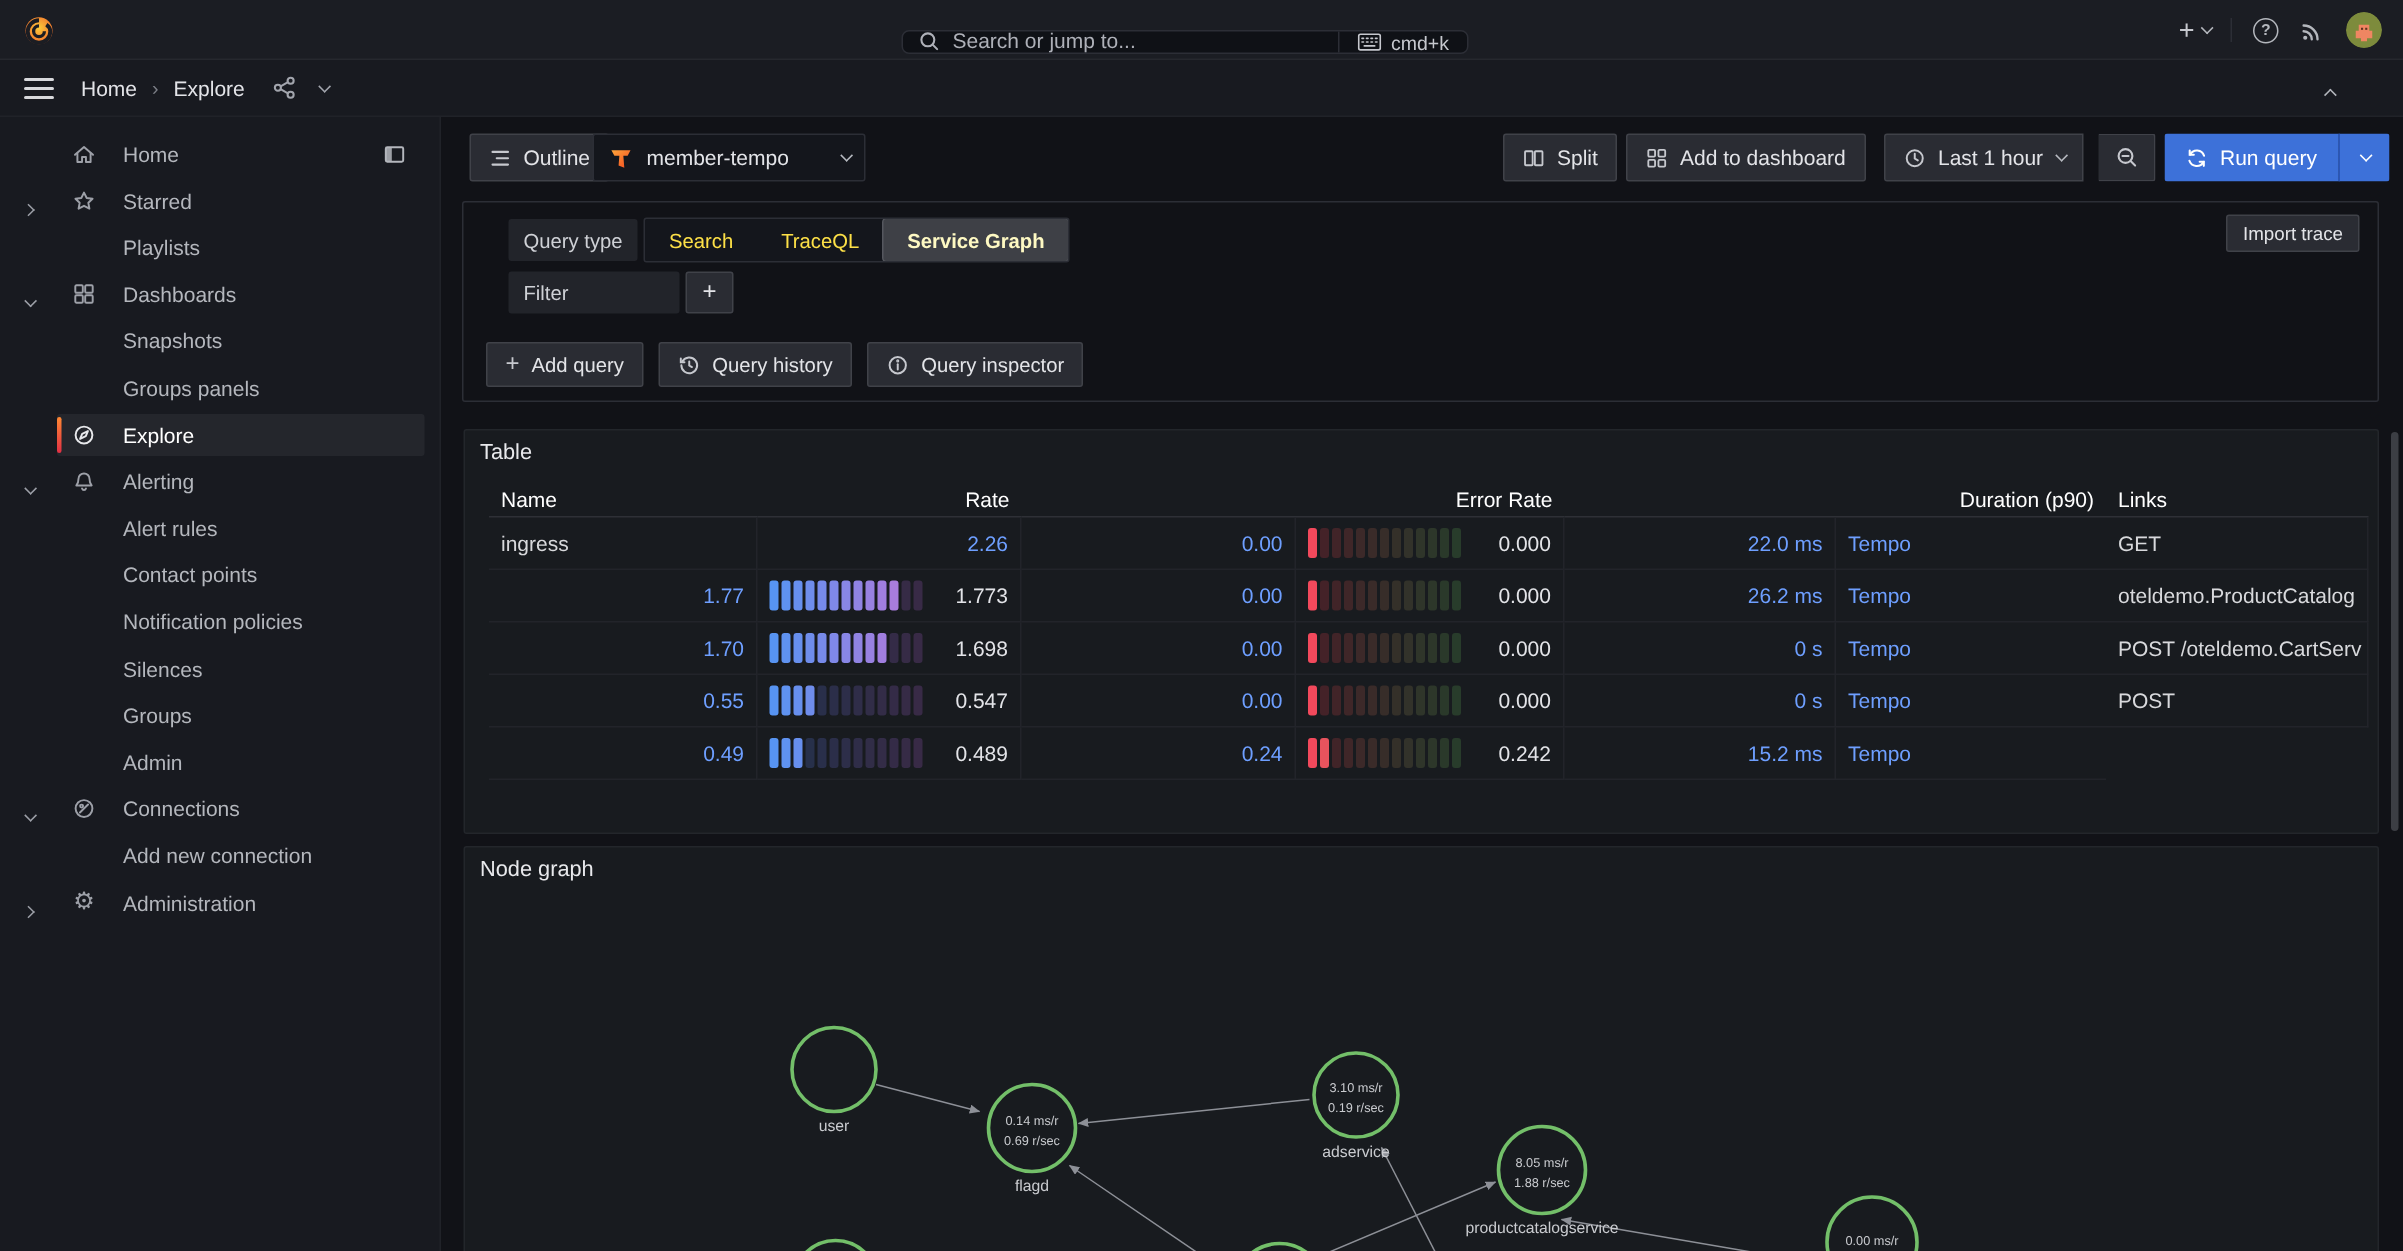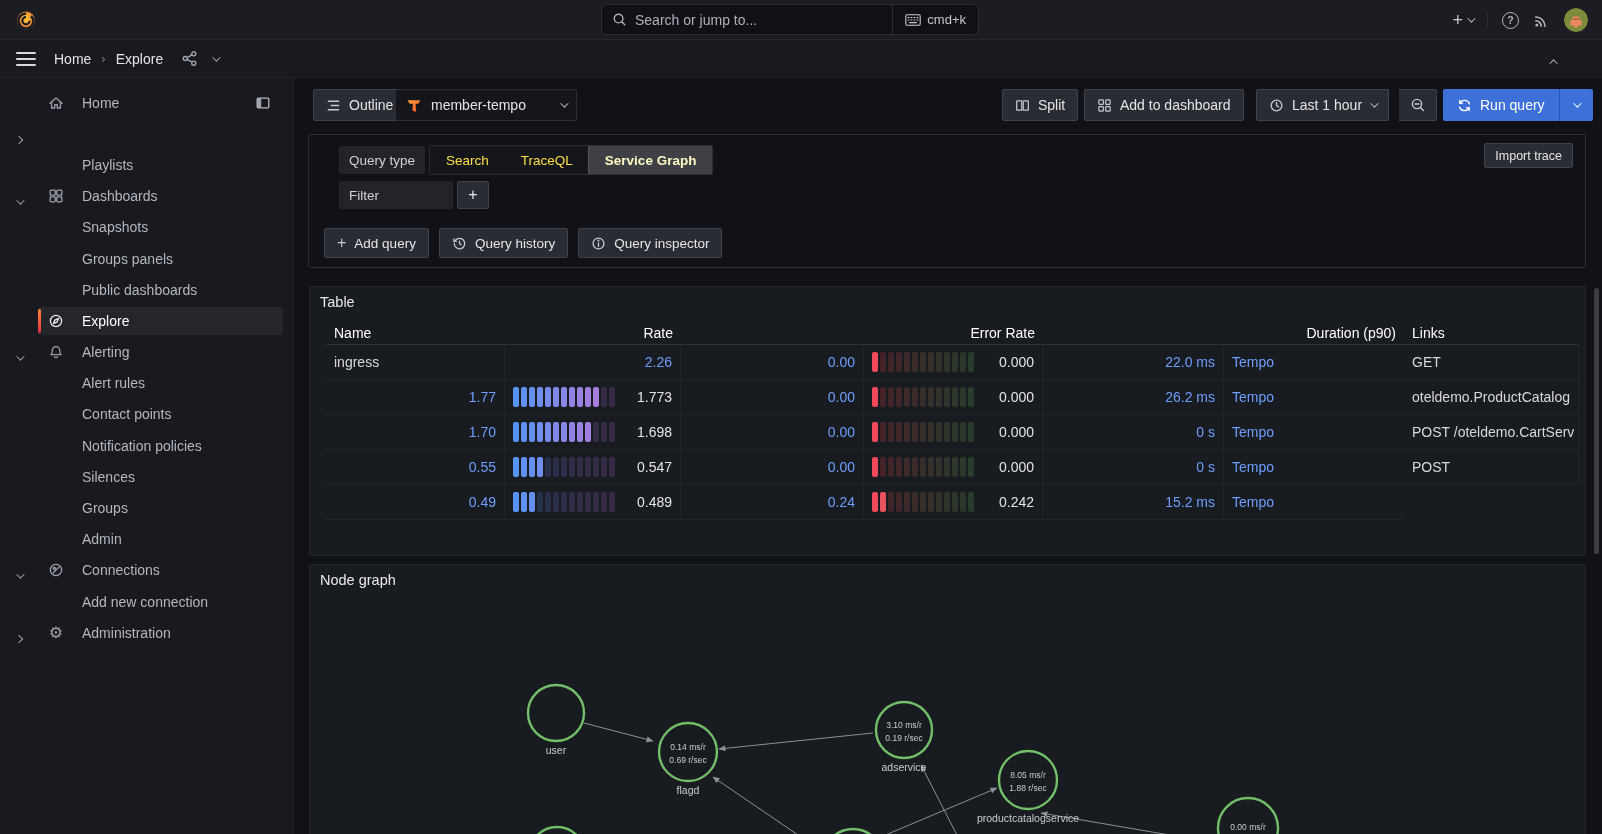--- a/index.html
+++ b/index.html
@@ -18,21 +18,21 @@
 
   
   .chev{display:inline-block;width:6px;height:6px;border-right:1.5px solid currentColor;border-bottom:1.5px solid currentColor}
   .chev.down{transform:rotate(45deg) translateY(-2px)}
   .chev.right{transform:rotate(-45deg)}
   .chev.up{transform:rotate(-135deg) translateY(-2px)}
 
   
   .topbar{position:absolute;left:0;top:0;width:1602px;height:40px;background:var(--chrome);border-bottom:1px solid #26282e;z-index:30}
   .logo{position:absolute;left:14px;top:8px;width:24px;height:24px;cursor:pointer}
-  .search{position:absolute;left:601px;top:4px;width:378px;height:31px;background:#0f1116;border:1px solid #2c2e36;border-radius:5px;display:flex;align-items:center;color:#9da0a8;cursor:text}
+  .search{position:absolute;left:601px;top:20px;width:378px;height:16px;background:#0f1116;border:1px solid #2c2e36;border-radius:5px;display:flex;align-items:flex-end;color:#9da0a8;cursor:text}
   .search .mag{margin:0 8px 0 10px}
   .search .ph{font-size:14px;color:#aeb0b8;flex:1}
   .search .kbd{display:flex;align-items:center;gap:6px;height:100%;padding:0 12px;border-left:1px solid #2c2e36;color:#c6c8ce;font-size:13px}
   .top-right{position:absolute;right:14px;top:0;height:40px;display:flex;align-items:center;gap:14px}
   .tr-divider{width:1px;height:16px;background:#2c2e36}
   .iconbtn{display:flex;align-items:center;gap:4px;color:#b4b7bd;cursor:pointer}
   .plus-glyph{font-size:18px;line-height:1;color:#c6c8ce}
   .qmark{width:17px;height:17px;border:1.5px solid #b4b7bd;border-radius:50%;display:flex;align-items:center;justify-content:center;font-size:10.5px;font-weight:700;color:#b4b7bd}
   .avatar{width:24px;height:24px;border-radius:50%;overflow:hidden;cursor:pointer}
 
@@ -210,20 +210,28 @@
         <span class="side-trailing">
           <svg width="16" height="16" viewBox="0 0 16 16" stroke="currentColor" stroke-width="1.3" fill="none" stroke-linecap="round" stroke-linejoin="round">
             <rect x="2.2" y="3.2" width="11.6" height="9.6" rx="1"></rect>
             <rect x="2.2" y="3.2" width="4" height="9.6" fill="currentColor" stroke="none" opacity="0.85"></rect>
           </svg>
         </span>
       </span>
     </div>
     <div class="side-row">
       <span class="side-chev"><span class="chev right"></span></span>
+      <span class="side-box">
+        <span class="sicon">
+          <svg width="16" height="16" viewBox="0 0 16 16" stroke="currentColor" stroke-width="1.3" fill="none" stroke-linecap="round" stroke-linejoin="round">
+            <path d="M8 2.4l1.8 3.6 3.9.5-2.8 2.7.7 3.9L8 11.2 4.4 13.1l.7-3.9L2.3 6.5l3.9-.5z"></path>
+          </svg>
+        </span>
+        <span class="side-label">Starred</span>
+      </span>
     </div>
     <div class="side-row lvl1">
       <span class="side-box">
         <span class="side-label">Playlists</span>
       </span>
     </div>
     <div class="side-row">
       <span class="side-chev"><span class="chev down"></span></span>
       <span class="side-box">
         <span class="sicon">
@@ -238,25 +246,20 @@
       </span>
     </div>
     <div class="side-row lvl1">
       <span class="side-box">
         <span class="side-label">Snapshots</span>
       </span>
     </div>
     <div class="side-row lvl1">
       <span class="side-box">
         <span class="side-label">Groups panels</span>
-      </span>
-    </div>
-    <div class="side-row lvl1">
-      <span class="side-box">
-        <span class="side-label">Public dashboards</span>
       </span>
     </div>
     <div class="side-row active">
       <span class="side-box">
         <span class="sicon">
           <svg width="16" height="16" viewBox="0 0 16 16" stroke="currentColor" stroke-width="1.3" fill="none" stroke-linecap="round" stroke-linejoin="round">
             <circle cx="8" cy="8" r="5.6"></circle>
             <path d="M10.6 5.4 9.2 8.8 5.4 10.6 6.8 7.2z"></path>
           </svg>
         </span>

